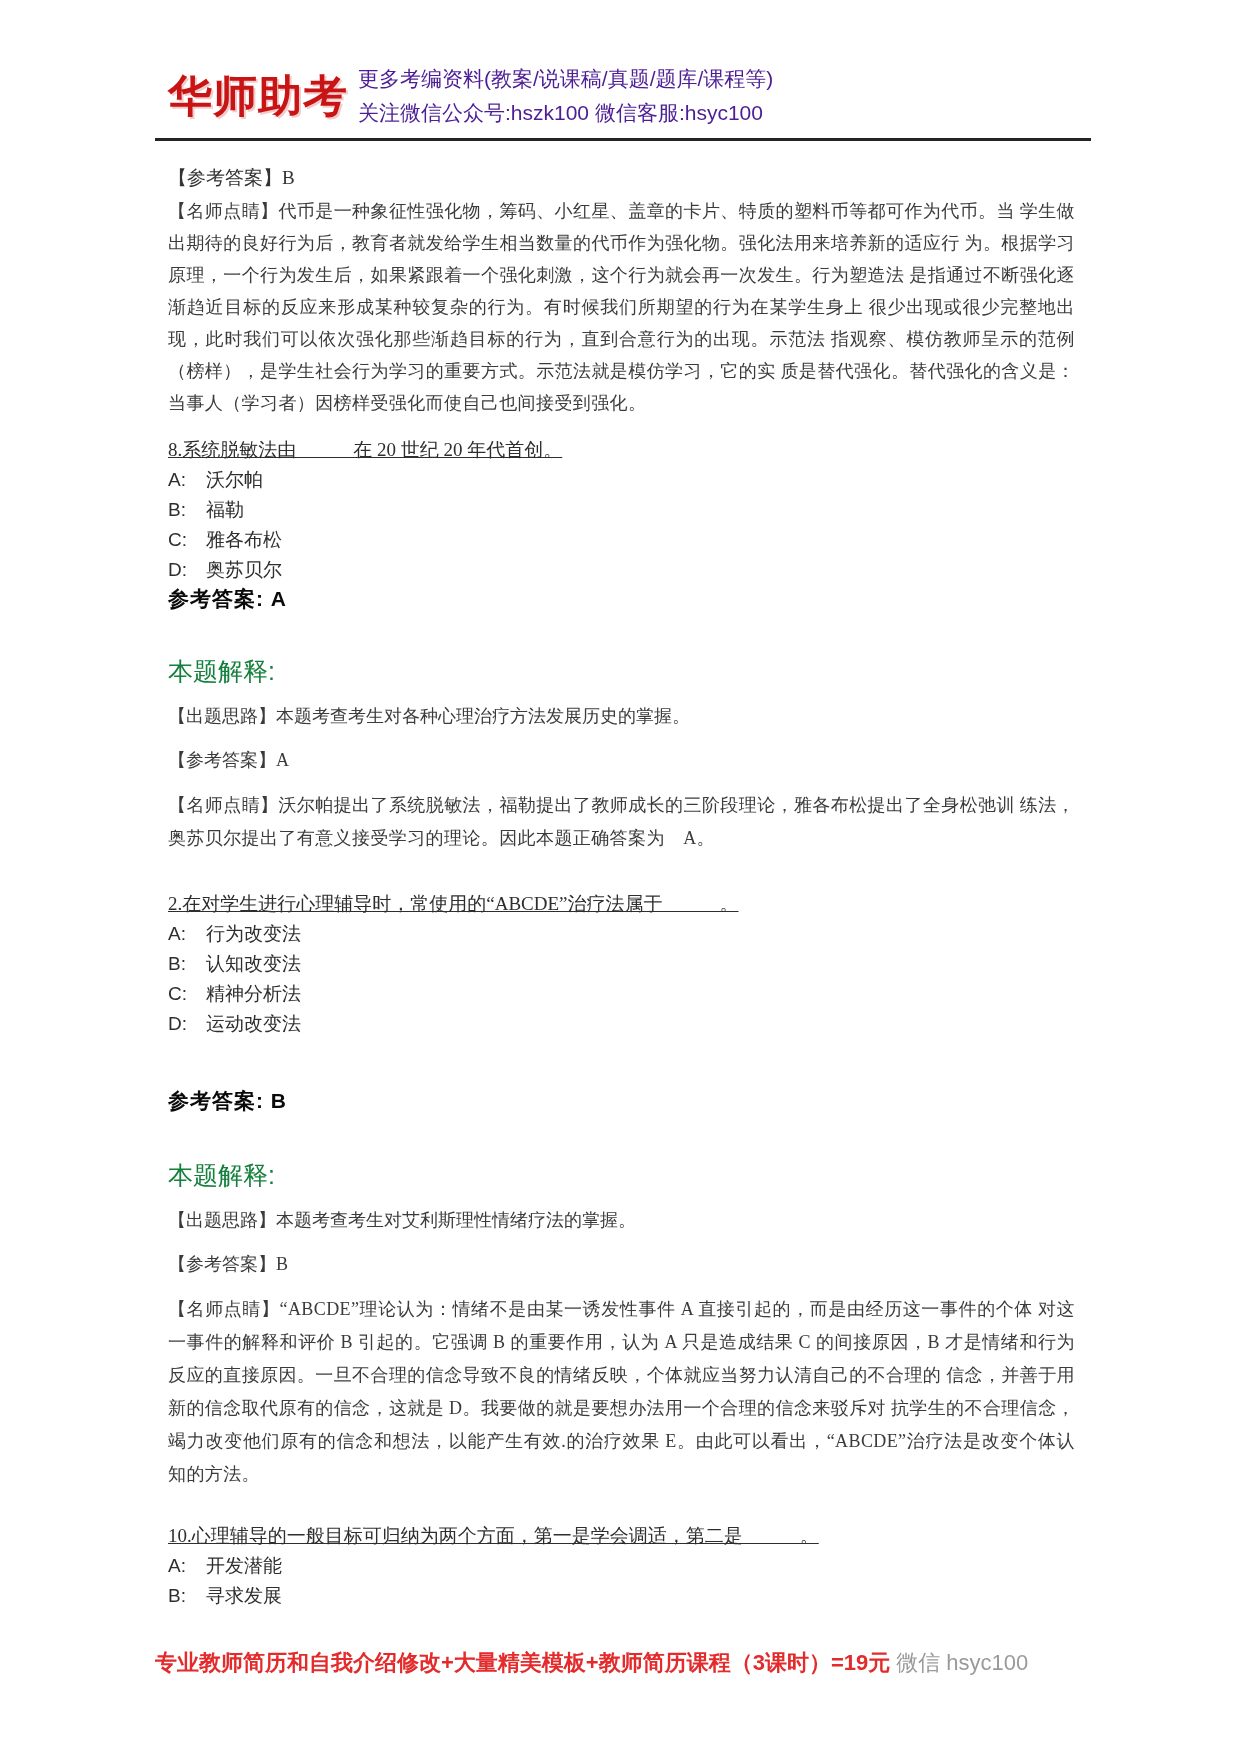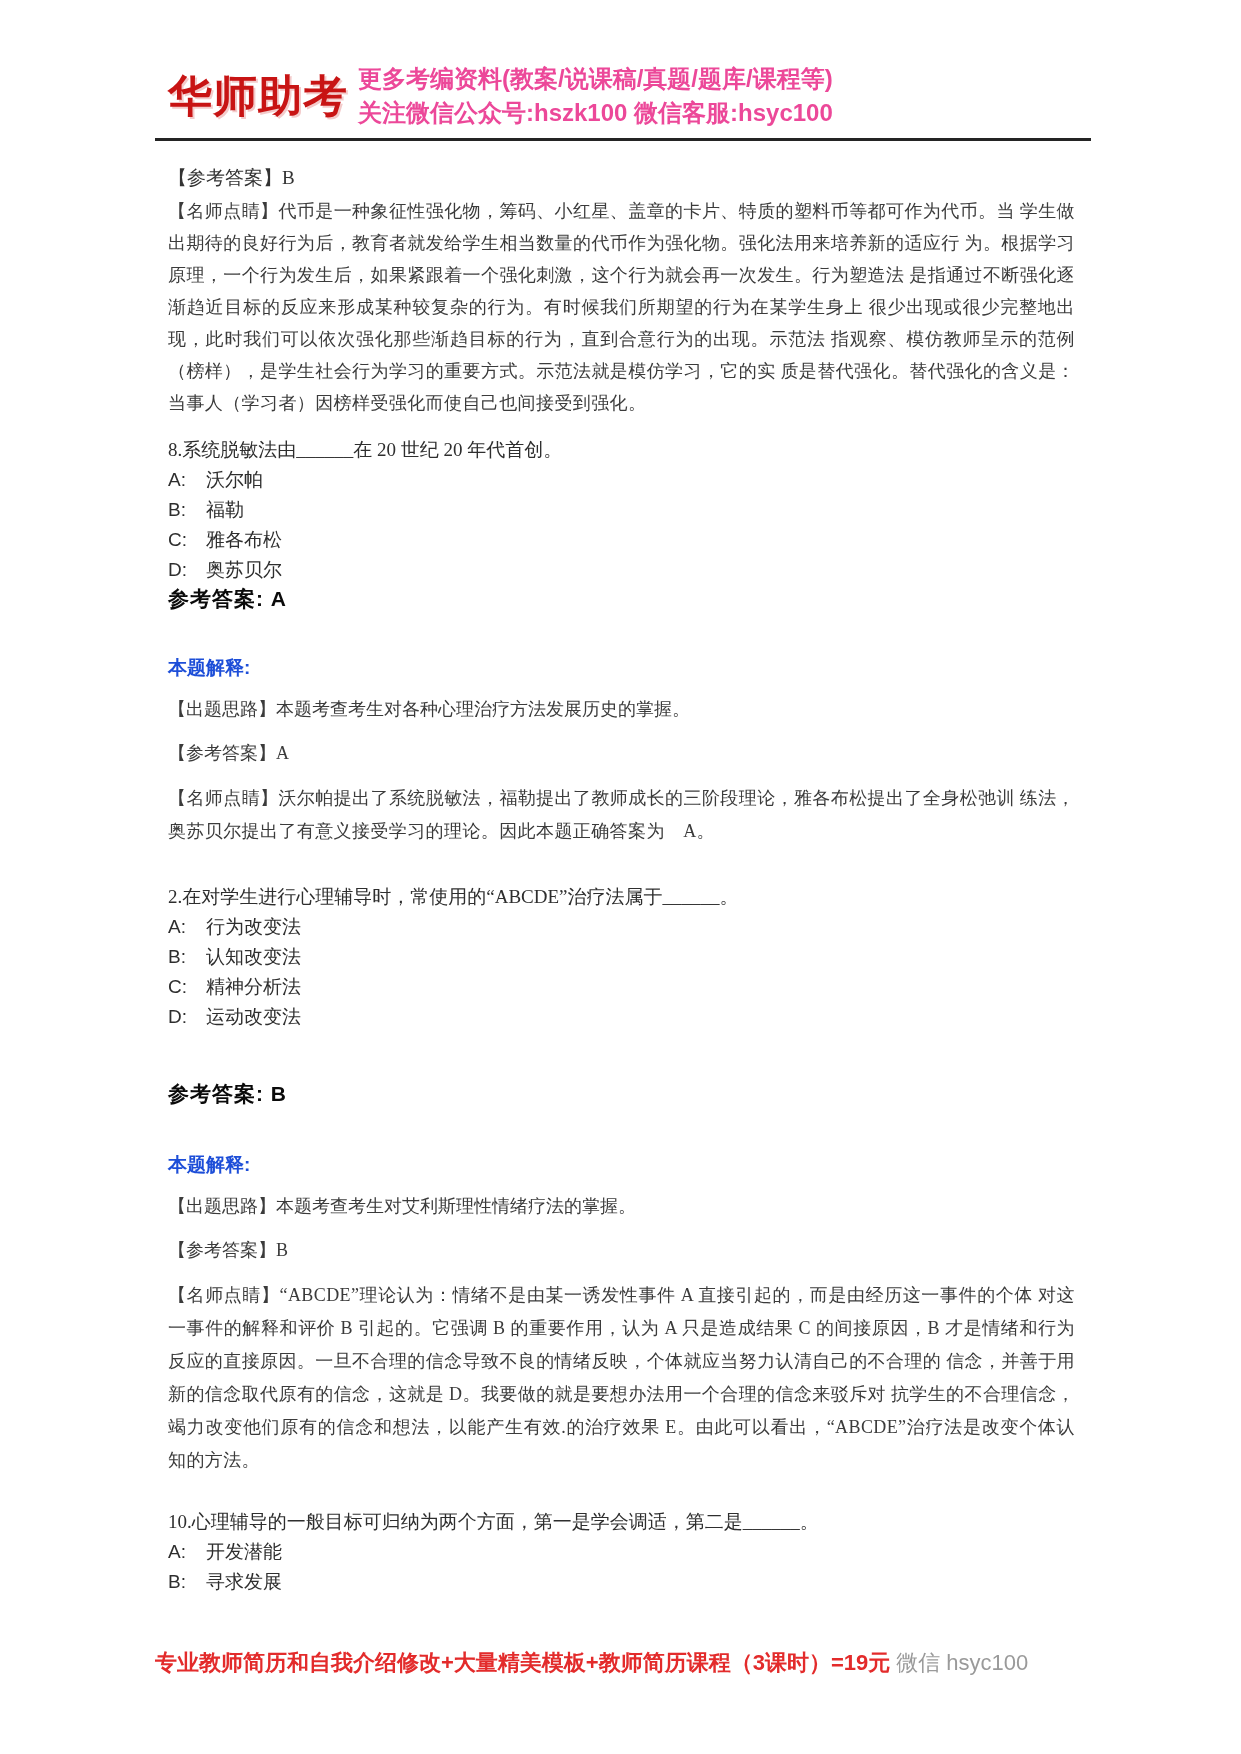--- a/index.html
+++ b/index.html
@@ -30,24 +30,24 @@
     font-weight: 900;
     font-size: 44px;
     letter-spacing: 1px;
     color: #c81414;
     text-shadow: 2px 2px 0 rgba(200, 20, 20, 0.22);
     white-space: nowrap;
     line-height: 1.1;
   }
   .header-lines {
     font-family: "Liberation Sans", "DejaVu Sans", sans-serif;
-    font-weight: bold;
-    font-size: 24px;
+    font-weight: normal;
+    font-size: 21px;
     line-height: 34px;
-    color: #ec4899;
+    color: #4c1d95;
     letter-spacing: 0px;
     white-space: nowrap;
   }
   .divider {
     margin: 8px 150px 0 155px;
     border-top: 3px solid #242424;
   }
 
   
   .content { padding: 0 166px 0 168px; }
@@ -63,20 +63,21 @@
     line-height: 32px;
     text-align: justify;
     color: #3b3b3b;
     letter-spacing: 0.4px;
   }
   .question { margin-top: 16px; }
   .q-line {
     font-size: 19px;
     line-height: 30px;
     color: #2e2e2e;
+    text-decoration: underline;
   }
   .opt-row {
     font-size: 19px;
     line-height: 30px;
     color: #2e2e2e;
   }
   .opt-label {
     font-family: "Liberation Sans", "DejaVu Sans", sans-serif;
     display: inline-block;
     min-width: 26px;
@@ -86,23 +87,23 @@
     font-family: "Liberation Sans", "DejaVu Sans", sans-serif;
     font-weight: 900;
     font-size: 21px;
     color: #0a0a0a;
     letter-spacing: 1px;
   }
   .ref-8 { }
   .ref-9 { margin-top: 48px; }
   .explain-title {
     font-family: "Liberation Sans", "DejaVu Sans", sans-serif;
-    font-weight: 700;
-    font-size: 19px;
-    color: #1d4ed8;
+    font-weight: 400;
+    font-size: 25px;
+    color: #15803d;
   }
   .exp-title-8 { margin-top: 42px; }
   .exp-title-9 { margin-top: 44px; }
   .explain-line {
     margin-top: 13px;
     font-size: 18px;
     line-height: 31px;
     color: #3b3b3b;
   }
   .explain-para {

